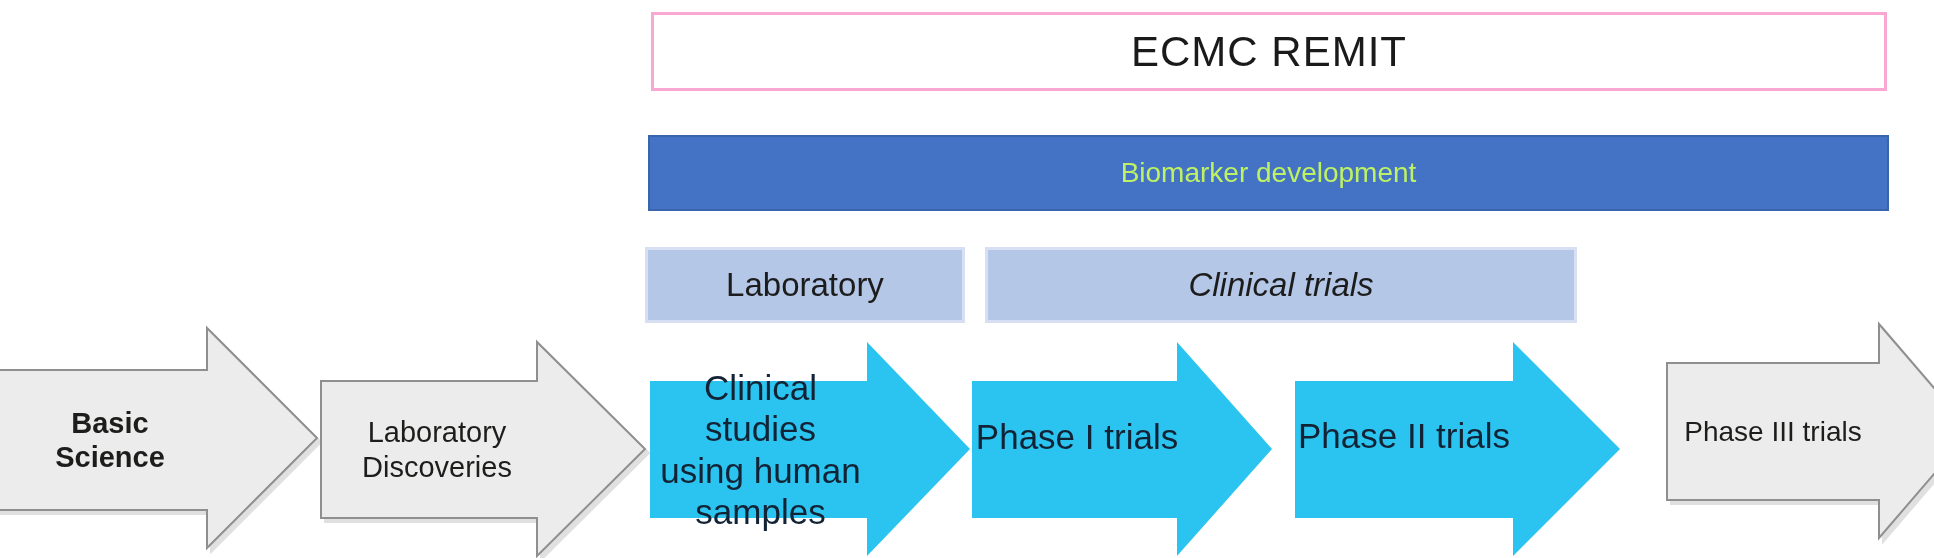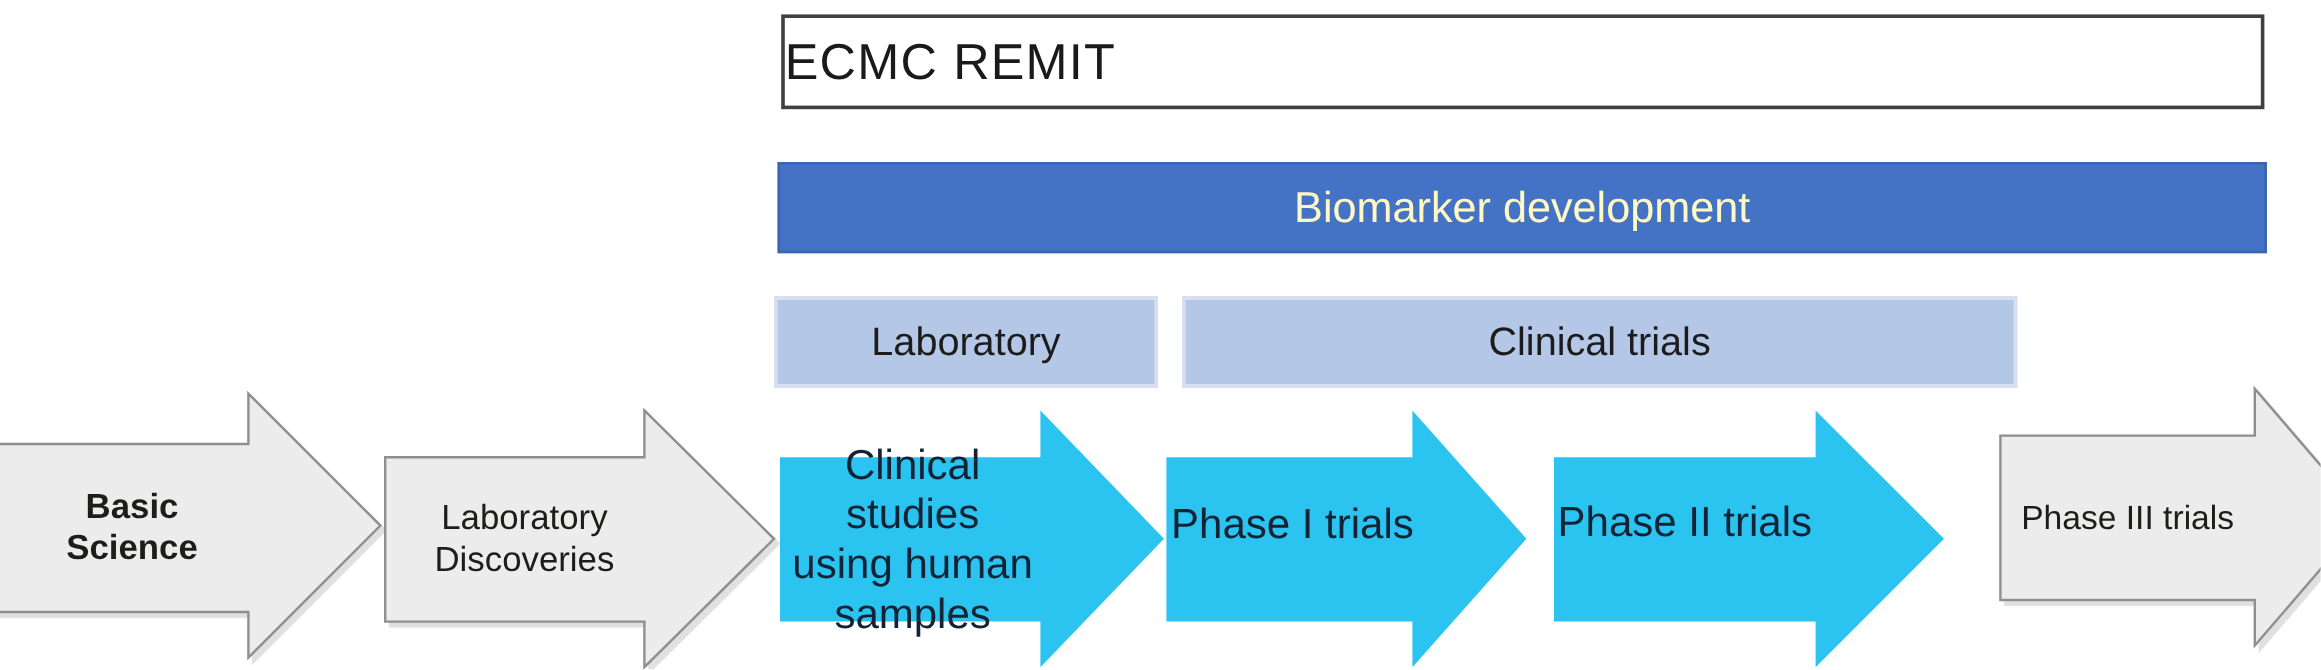--- a/index.html
+++ b/index.html
@@ -3,40 +3,40 @@
 <meta charset="utf-8">
 <style>
   html,body{margin:0;padding:0;background:#ffffff;}
   .canvas{
     position:relative;width:1934px;height:558px;background:#ffffff;overflow:hidden;
     font-family:"Liberation Sans","DejaVu Sans",sans-serif;color:#1d1d1b;
   }
   
   .remit-box{
     position:absolute;left:651px;top:12px;width:1236px;height:79px;box-sizing:border-box;
-    background:#ffffff;border:3px solid #404040;
-    display:flex;align-items:center;justify-content:flex-start;
+    background:#ffffff;border:3px solid #f9a8d4;
+    display:flex;align-items:center;justify-content:center;
   }
   .remit-box span{font-size:42px;color:#1a1a1a;letter-spacing:1px;}
   
   .biomarker-bar{
     position:absolute;left:648px;top:135px;width:1241px;height:76px;box-sizing:border-box;
     background:#4472c4;border:2px solid #3865ae;
     display:flex;align-items:center;justify-content:center;
   }
-  .biomarker-bar span{font-size:36px;color:#fef9c3;}
+  .biomarker-bar span{font-size:28px;color:#bef264;}
   
   .stage-bar{
     position:absolute;top:247px;height:76px;box-sizing:border-box;
     background:#b4c7e7;border:3px solid #d7e0f2;
     display:flex;align-items:center;justify-content:center;
   }
   .stage-bar span{font-size:33px;color:#1c1c1c;}
   .stage-laboratory{left:645px;width:320px;}
-  .stage-clinical{left:985px;width:696px;}
+  .stage-clinical{left:985px;width:592px;font-style:italic;}
   
   .arrow{position:absolute;}
   .arrow svg{display:block;overflow:visible;}
   .arrow.gray svg{filter:drop-shadow(4px 4px 0 rgba(0,0,0,0.12));}
   .arrow.gray polygon{fill:#ececec;stroke:#8f8f8f;stroke-width:2;}
   .arrow.cyan polygon{fill:#2bc4f0;stroke:none;}
   .arrow-label{
     position:absolute;display:flex;align-items:center;justify-content:center;
     text-align:center;white-space:pre-line;line-height:1.18;
     font-size:29px;color:#1d1d1b;pointer-events:none;

